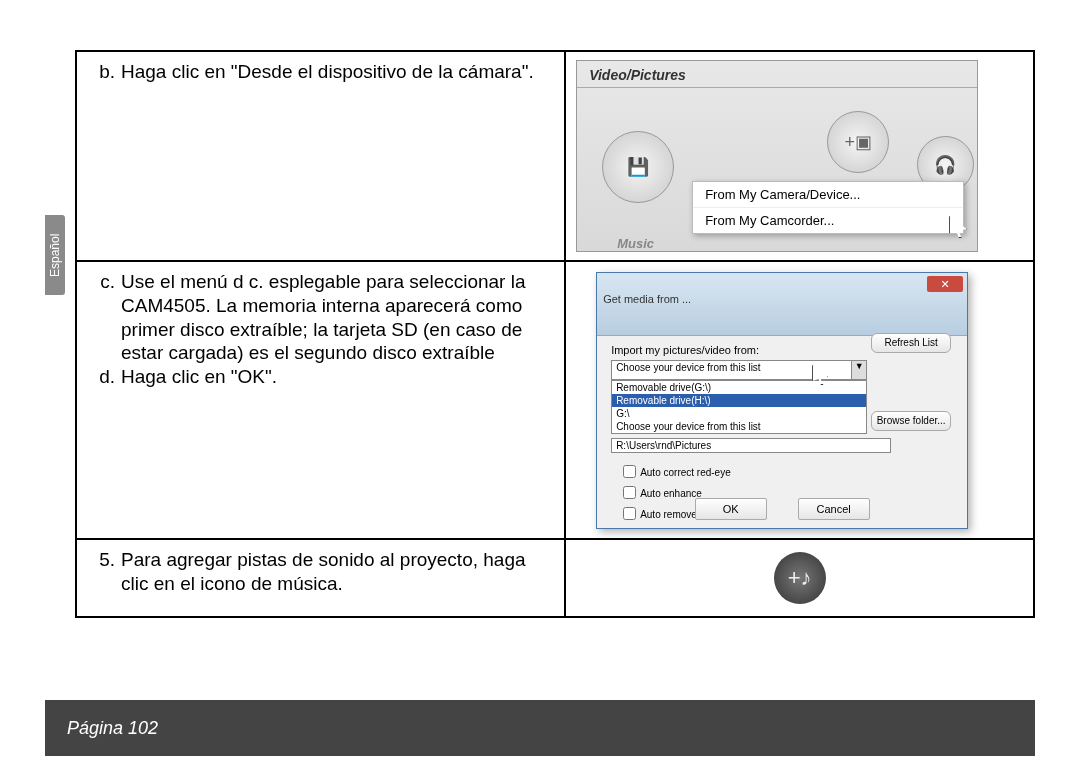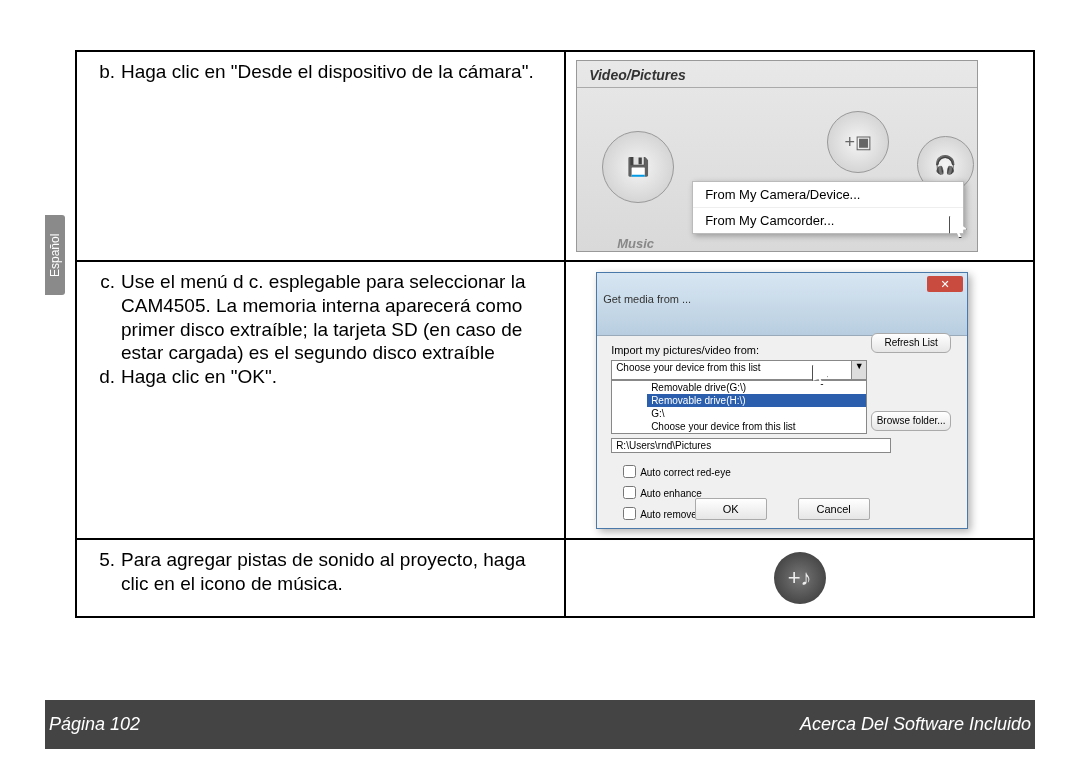--- a/index.html
+++ b/index.html
@@ -46,29 +46,29 @@
   .col-text { width: 460px; font-size: 19px; line-height: 1.25; }
   .col-text .row { display: flex; }
   .col-text .lbl { width: 28px; flex-shrink:0; text-align: right; padding-right: 6px;}
   .col-text .val { flex: 1;}
   .col-img { width: 440px; background:#fff; }
   .footer {
     position: absolute;
     left: 45px;
     top: 700px;
     width: 990px;
-    height: 49px;
+    height: 56px;
     background: #444;
     color: #fff;
     font-style: italic;
     font-size: 18px;
     display: flex;
     align-items: center;
     justify-content: space-between;
-    padding: 0 4px;
+    padding: 0 22px;
     box-sizing: border-box;
   }
   
   .shot1 {
     border: 1px solid #999;
     width: 400px;
     height: 190px;
     position: relative;
     background: linear-gradient(#e8e8e8,#d9d9d9);
     overflow: hidden;
@@ -114,21 +114,21 @@
     position:relative;
   }
   .dlg .closebtn { position:absolute; right:4px; top:3px; width:36px; height:16px; background:#c94a3f; border-radius:2px; color:#fff; text-align:center; font-size:11px; line-height:16px;}
   .dlg .lbl2 { padding:8px 14px 2px; }
   .dlg .combo {
     margin: 2px 100px 0 14px; border:1px solid #888; background:#fff;
     height:16px; font-size:10px; padding:1px 4px; position:relative;
   }
   .dlg .combo .arrow { position:absolute; right:0; top:0; width:14px; height:100%; background:#ddd; border-left:1px solid #888; text-align:center; font-size:9px;}
   .dlg .listbox {
-    margin:0 100px 4px 14px; border:1px solid #888; background:#fff; font-size:10px;padding-left:35px;
+    margin:0 100px 4px 14px; border:1px solid #888; background:#fff; font-size:10px;
   }
   .dlg .listbox .li { padding:1px 4px;}
   .dlg .listbox .li.sel { background:#2b5fad; color:#fff;}
   .dlg .sidebtn {
     position:absolute; right:16px; width:78px; height:18px;
     border:1px solid #aaa; background:linear-gradient(#fff,#e6e6e6);
     font-size:10px; text-align:center; line-height:18px; border-radius:6px;
   }
   .dlg .sidebtn.r1{ top:60px;}
   .dlg .sidebtn.r2{ top:138px;text-align:center;}
@@ -253,14 +253,13 @@
         </div>
       </div>
     </td>
   </tr>
 </tbody>
     </table>
 </div>
 
 <div class="footer">
   <span>Página 102</span>
-  <span>Acerca Del Software Incluido</span>
 </div>
 
 </body></html>

